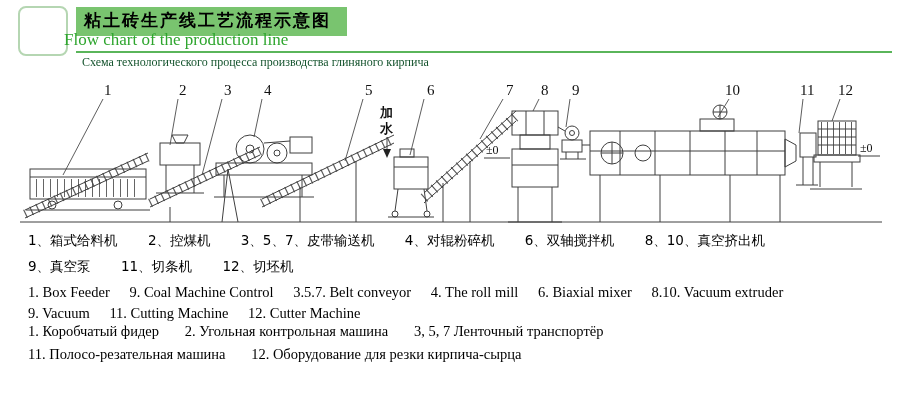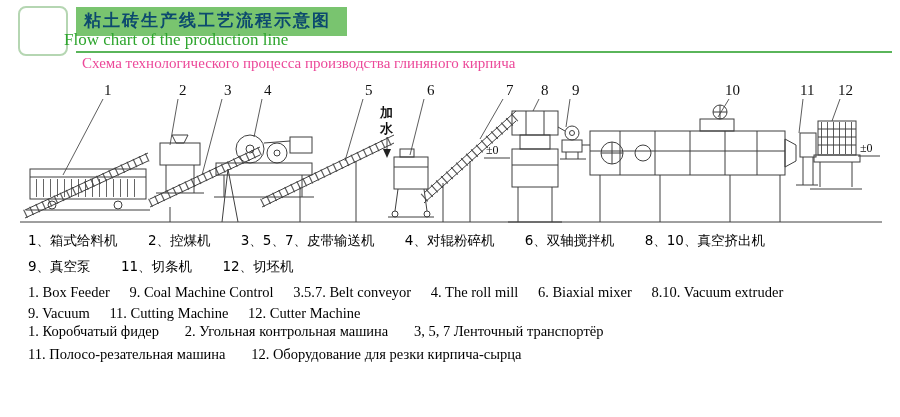--- a/index.html
+++ b/index.html
@@ -2,26 +2,26 @@
 <html><head>
 <meta charset="utf-8">
 <style>
   html,body{margin:0;padding:0;}
   body{width:900px;height:417px;background:#ffffff;position:relative;overflow:hidden;
        font-family:"DejaVu Sans",sans-serif;}
   .logo-box{position:absolute;left:18px;top:6px;width:46px;height:46px;
             border:2px solid #b5d6b2;border-radius:8px;background:#fff;}
   .title-bar{position:absolute;left:76px;top:7px;background:#79c46f;
              padding:2px 16px 4px 8px;font-size:17px;font-weight:bold;
-             color:#0c4a6e;letter-spacing:2px;font-family:"DejaVu Sans",sans-serif;}
+             color:#000000;letter-spacing:2px;font-family:"DejaVu Sans",sans-serif;}
   .subtitle-en{position:absolute;left:64px;top:30px;font-family:"Liberation Serif",serif;
                font-size:17px;color:#2ea52e;}
   .green-rule{position:absolute;left:76px;top:51px;width:816px;height:2px;background:#5ab55a;}
   .subtitle-ru{position:absolute;left:82px;top:55px;font-family:"Liberation Serif",serif;
-               font-size:15px;color:#ec4899;}
+               font-size:12px;color:#14532d;}
   .diagram{position:absolute;left:0;top:74px;width:900px;height:157px;}
   .diagram line,.diagram rect,.diagram circle,.diagram polygon,.diagram polyline{
       stroke:#3f3f3f;stroke-width:1;fill:none;}
   .diagram .leader{stroke:#333;stroke-width:0.8;}
   .diagram .ticks9{stroke-width:9;stroke-dasharray:1.2 5.5;opacity:.85;}
   .diagram .ticks10{stroke-width:10;stroke-dasharray:1.2 5.5;opacity:.85;}
   .diagram .slats{stroke-width:18;stroke-dasharray:1 6;opacity:.8;}
   .diagram .bricks{stroke-width:32;stroke-dasharray:1 5;opacity:.85;}
   .diagram text{fill:#111;font-family:"Liberation Serif",serif;font-size:15px;stroke:none;}
   .diagram text.cnlabel{font-family:"DejaVu Sans",sans-serif;font-size:13px;font-weight:bold;}

